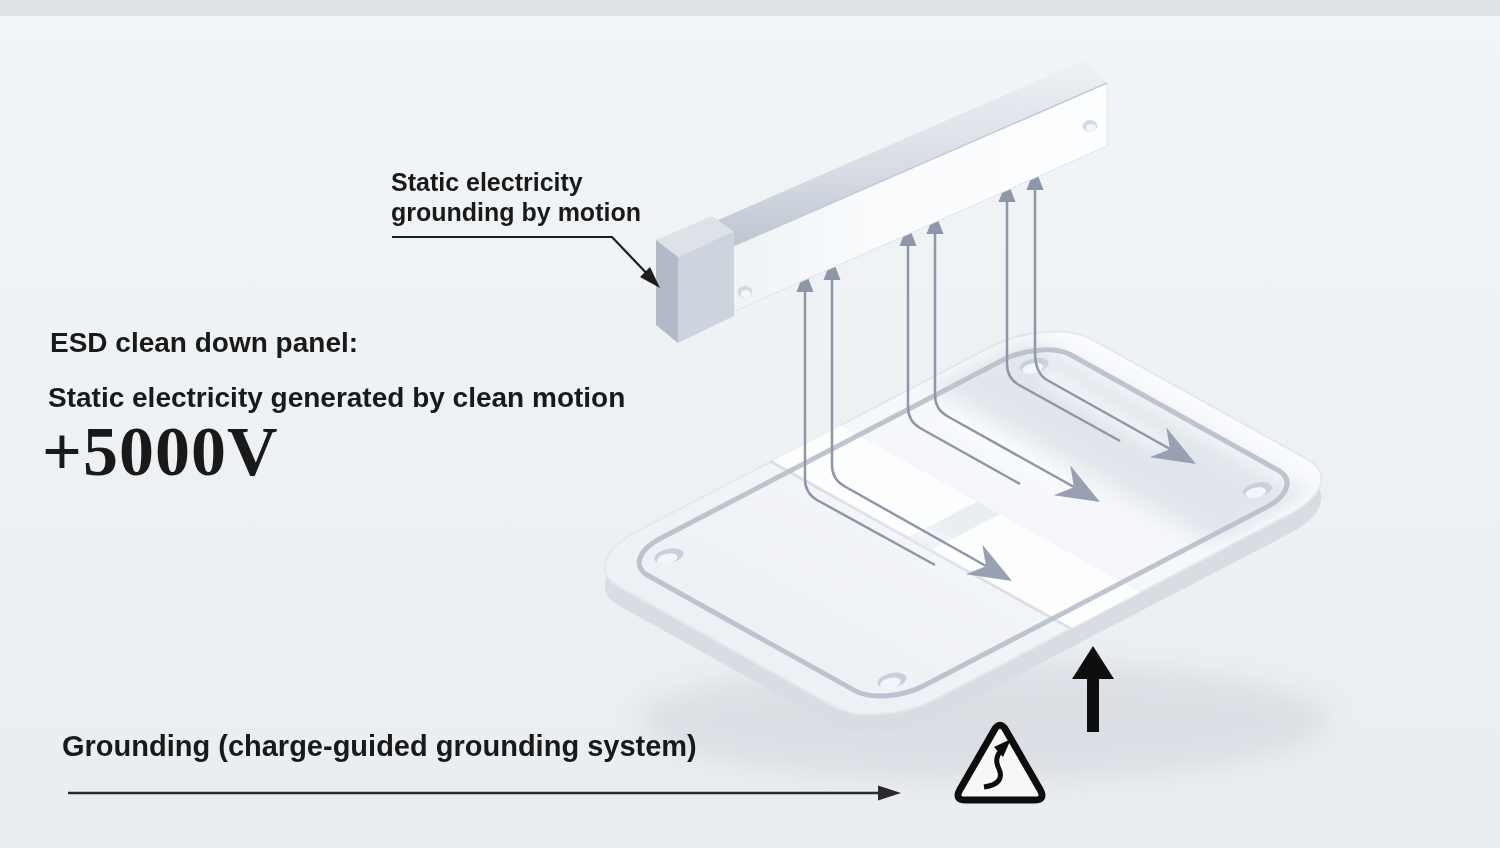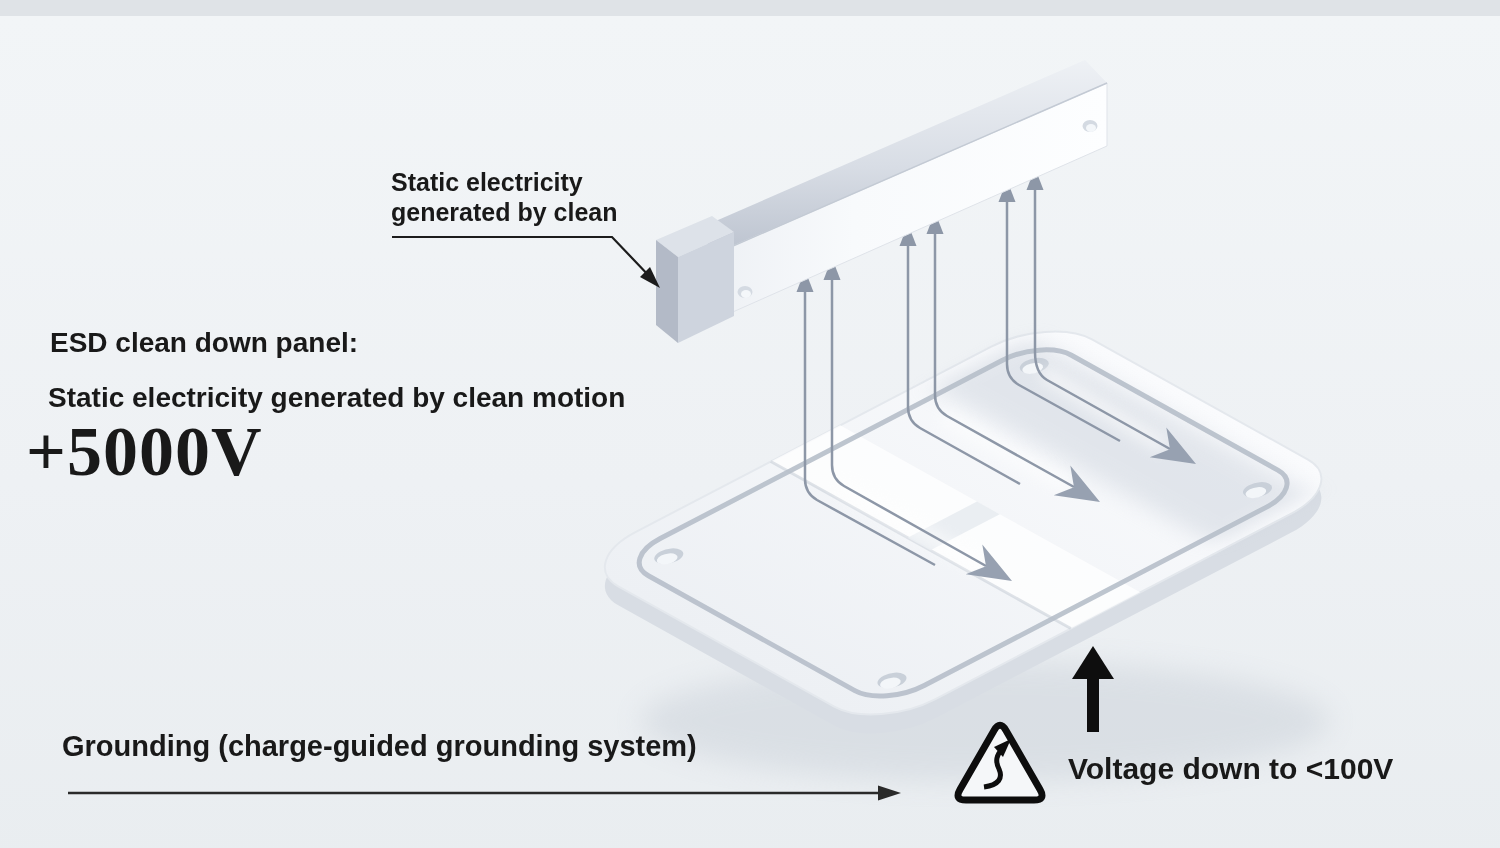--- a/index.html
+++ b/index.html
@@ -15,21 +15,21 @@
   .lbl{
     position:absolute;
     font-weight:700;
     color:#191919;
     white-space:nowrap;
   }
   #top-label{left:391px;top:151px;font-size:25px;line-height:30px;}
   #esd-heading{left:50px;top:311px;font-size:28px;}
   #esd-subheading{left:48px;top:366px;font-size:28px;}
   #volt-big{
-    left:26px;top:398px;
+    left:42px;top:398px;
     font-family:"Liberation Serif",serif;
     font-size:70px;line-height:76px;
     letter-spacing:1px;
   }
   #ground-label{left:62px;top:714px;font-size:29px;}
   #volt-down-label{left:1068px;top:736px;font-size:30px;}
 </style>
 </head>
 <body>
 
@@ -166,26 +166,25 @@
       <path d="M1006,714.4 L1040,773.6 Q1046,784 1034,784 L966,784 Q954,784 960,773.6 L994,714.4 Q1000,704 1006,714.4 Z" fill="#f5f7f9" stroke="#0d0d0d" stroke-width="7" stroke-linejoin="round"></path>
       <g>
         <path d="M984,771 C999,769 1003,762 999,753 C995,745 996,739 1004,731" fill="none" stroke="#0d0d0d" stroke-width="5" stroke-linecap="butt"></path>
         <polygon points="1011,723 994,731 1003,741" fill="#0d0d0d"></polygon>
       </g>
     </g>
   </svg>
 
   <div id="top-label" class="lbl">
     <div>Static electricity</div>
-    <div>generated by clean</div>
+    <div>grounding by motion</div>
   </div>
 
   <div id="esd-heading" class="lbl">ESD clean down panel:</div>
 
   <div id="esd-subheading" class="lbl">Static electricity generated by clean motion</div>
 
   <div id="volt-big" class="lbl">+5000V</div>
 
   <div id="ground-label" class="lbl">Grounding (charge-guided grounding system)</div>
 
-  <div id="volt-down-label" class="lbl">Voltage down to &lt;100V</div>
 
 </div>
 
 </body></html>

